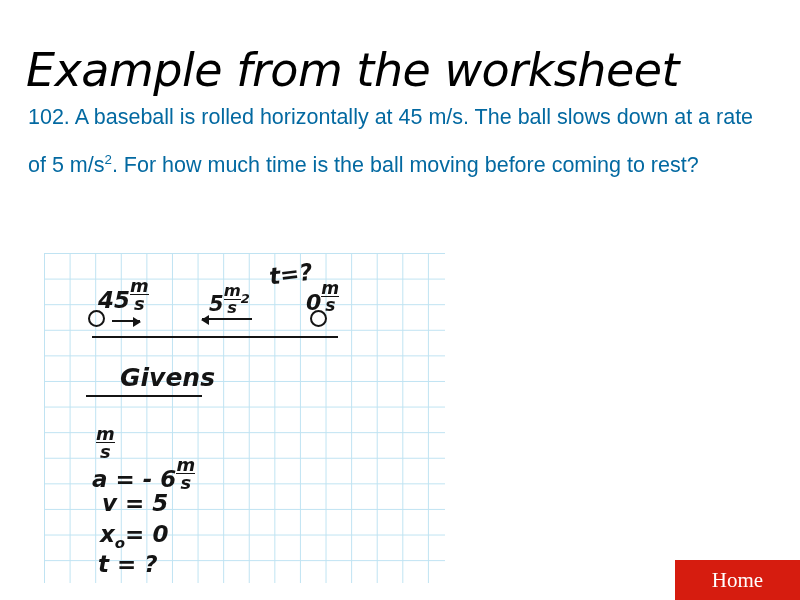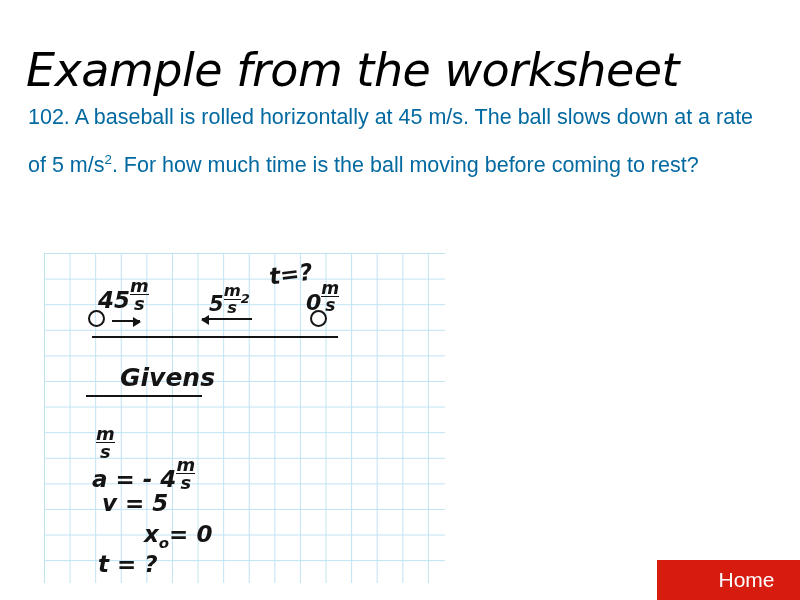--- a/index.html
+++ b/index.html
@@ -136,32 +136,31 @@
     position: absolute;
     height: 0;
     border-top: 2.4px solid #141414;
   }
 
   
   .home-button {
     position: absolute;
     right: 0px;
     bottom: 0px;
-    width: 107px;
+    width: 125px;
     height: 40px;
     background: #d61c0f;
     color: #ffffff;
     font-size: 21px;
-    font-family: Liberation Sans, sans-serif;
+    font-family: Liberation Serif, serif;
     display: flex;
     align-items: center;
     justify-content: center;
     cursor: pointer;
     user-select: none;
-    padding-left: 36px;
   }
 </style>
 </head>
 <body>
 
 <div class="slide">
 
   <h1 class="slide-title">Example from the worksheet</h1>
 
   <div class="problem-text">
@@ -201,28 +200,28 @@
     <div class="hand hw" style="left:44px; top:110px; font-size:25px;margin-left:32px;">
       <span>Givens</span>
     </div>
     <div class="underline-givens" style="left:42px; top:142px; width:116px;"></div>
 
     <div class="hand hw" style="left:52px; top:172px; font-size:23px;">
       <span class="frac"><span class="num">m</span><span class="den">s</span></span>
     </div>
 
     <div class="hand hw" style="left:48px; top:203px; font-size:23px;">
-      <span>a = - 4</span><span class="frac"><span class="num">m</span><span class="den">s</span></span>
+      <span>a = - 6</span><span class="frac"><span class="num">m</span><span class="den">s</span></span>
     </div>
 
     <div class="hand hw" style="left:58px; top:237px; font-size:23px;">
       <span>v = 5</span>
     </div>
 
-    <div class="hand hw" style="left:56px; top:268px; font-size:23px;margin-left:44px;">
+    <div class="hand hw" style="left:56px; top:268px; font-size:23px;">
       <span>x</span><sub style="font-size:0.65em;">o</sub><span>= 0</span>
     </div>
 
     <div class="hand hw" style="left:54px; top:298px; font-size:23px;">
       <span>t = ?</span>
     </div>
 
   </div>
 
   <div class="home-button">Home</div>

